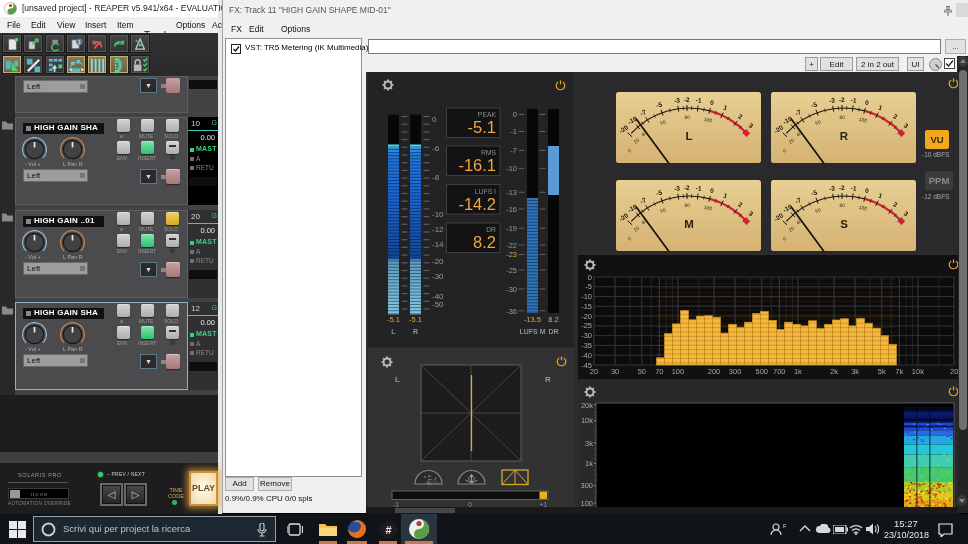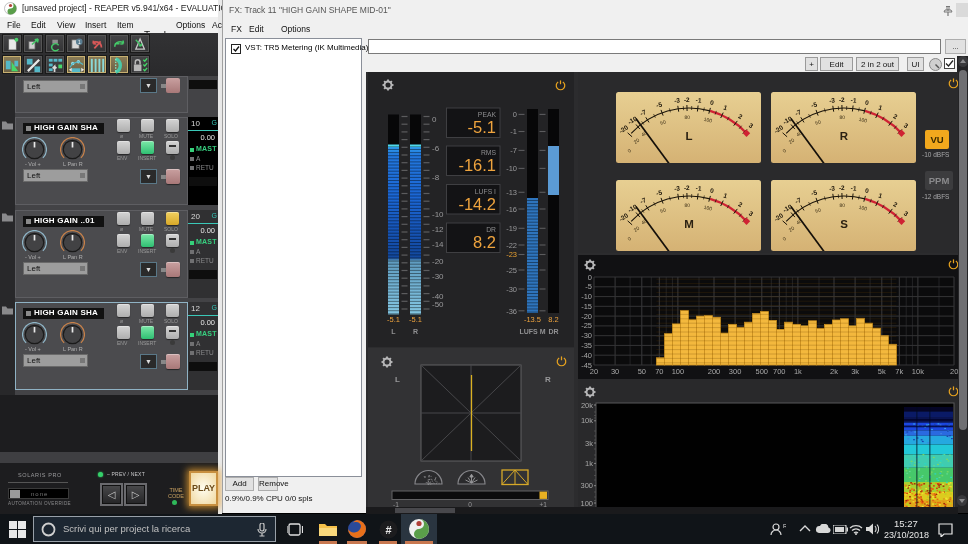--- a/index.html
+++ b/index.html
@@ -311,21 +311,21 @@
     <span class="abs" style="left:58px;top:24px;font-size:8.5px;color:#111">Options</span>
     <div class="abs" style="left:2px;top:38px;width:137px;height:439px;background:#fff;border:1px solid #8a8f99">
       <div class="abs" style="left:5px;top:5px;width:10px;height:10px;background:#fff;border:1px solid #222">
         <svg width="8" height="8" style="position:absolute;left:0px;top:0px">
           <path d="M1.5 4 L3.5 6 L7 1.5" stroke="#111" stroke-width="1.3" fill="none"></path>
         </svg>
       </div>
       <span class="abs" style="left:19px;top:4px;font-size:8px;color:#000;white-space:nowrap">VST: TR5 Metering (IK Multimedia)</span>
     </div>
     <div class="abs" style="left:2px;top:477px;width:29px;height:14px;background:#e1e1e1;border:1px solid #adadad;font-size:8px;color:#111;text-align:center;line-height:12px">Add</div>
-    <div class="abs" style="left:35px;top:477px;width:20px;height:14px;background:#e1e1e1;border:1px solid #adadad;font-size:8px;color:#111;text-align:center;line-height:12px">Remove</div>
+    <div class="abs" style="left:35px;top:477px;width:34px;height:14px;background:#e1e1e1;border:1px solid #adadad;font-size:8px;color:#111;text-align:center;line-height:12px">Remove</div>
     <span class="abs" style="left:2px;top:494px;font-size:8px;color:#111;white-space:nowrap">0.9%/0.9% CPU 0/0 spls</span>
     <div class="abs" style="left:145px;top:39px;width:573px;height:15px;background:#fff;border:1px solid #7a7a7a"></div>
     <div class="abs" style="left:722px;top:39px;width:21px;height:15px;background:#e1e1e1;border:1px solid #adadad;font-size:8px;color:#333;text-align:center;line-height:13px">...</div>
     <div class="abs" style="left:143px;top:56px;width:657px;height:16px;background:#f0f0f0"></div>
     <div class="abs" style="left:582px;top:57px;width:13px;height:14px;background:#e1e1e1;border:1px solid #9a9a9a;font-size:8px;color:#111;text-align:center;line-height:13px">+</div>
     <div class="abs" style="left:597px;top:57px;width:33px;height:14px;background:#e1e1e1;border:1px solid #9a9a9a;font-size:8px;color:#111;text-align:center;line-height:13px">Edit</div>
     <div class="abs" style="left:633px;top:57px;width:43px;height:14px;background:#e1e1e1;border:1px solid #9a9a9a;font-size:8px;color:#111;text-align:center;line-height:13px">2 in 2 out</div>
     <div class="abs" style="left:684px;top:57px;width:17px;height:14px;background:#e1e1e1;border:1px solid #9a9a9a;font-size:8px;color:#111;text-align:center;line-height:13px">UI</div>
     <svg width="13" height="13" style="position:absolute;left:706px;top:58px">
       <circle cx="6.5" cy="6.5" r="6" fill="#d0d0d0" stroke="#888"></circle>

